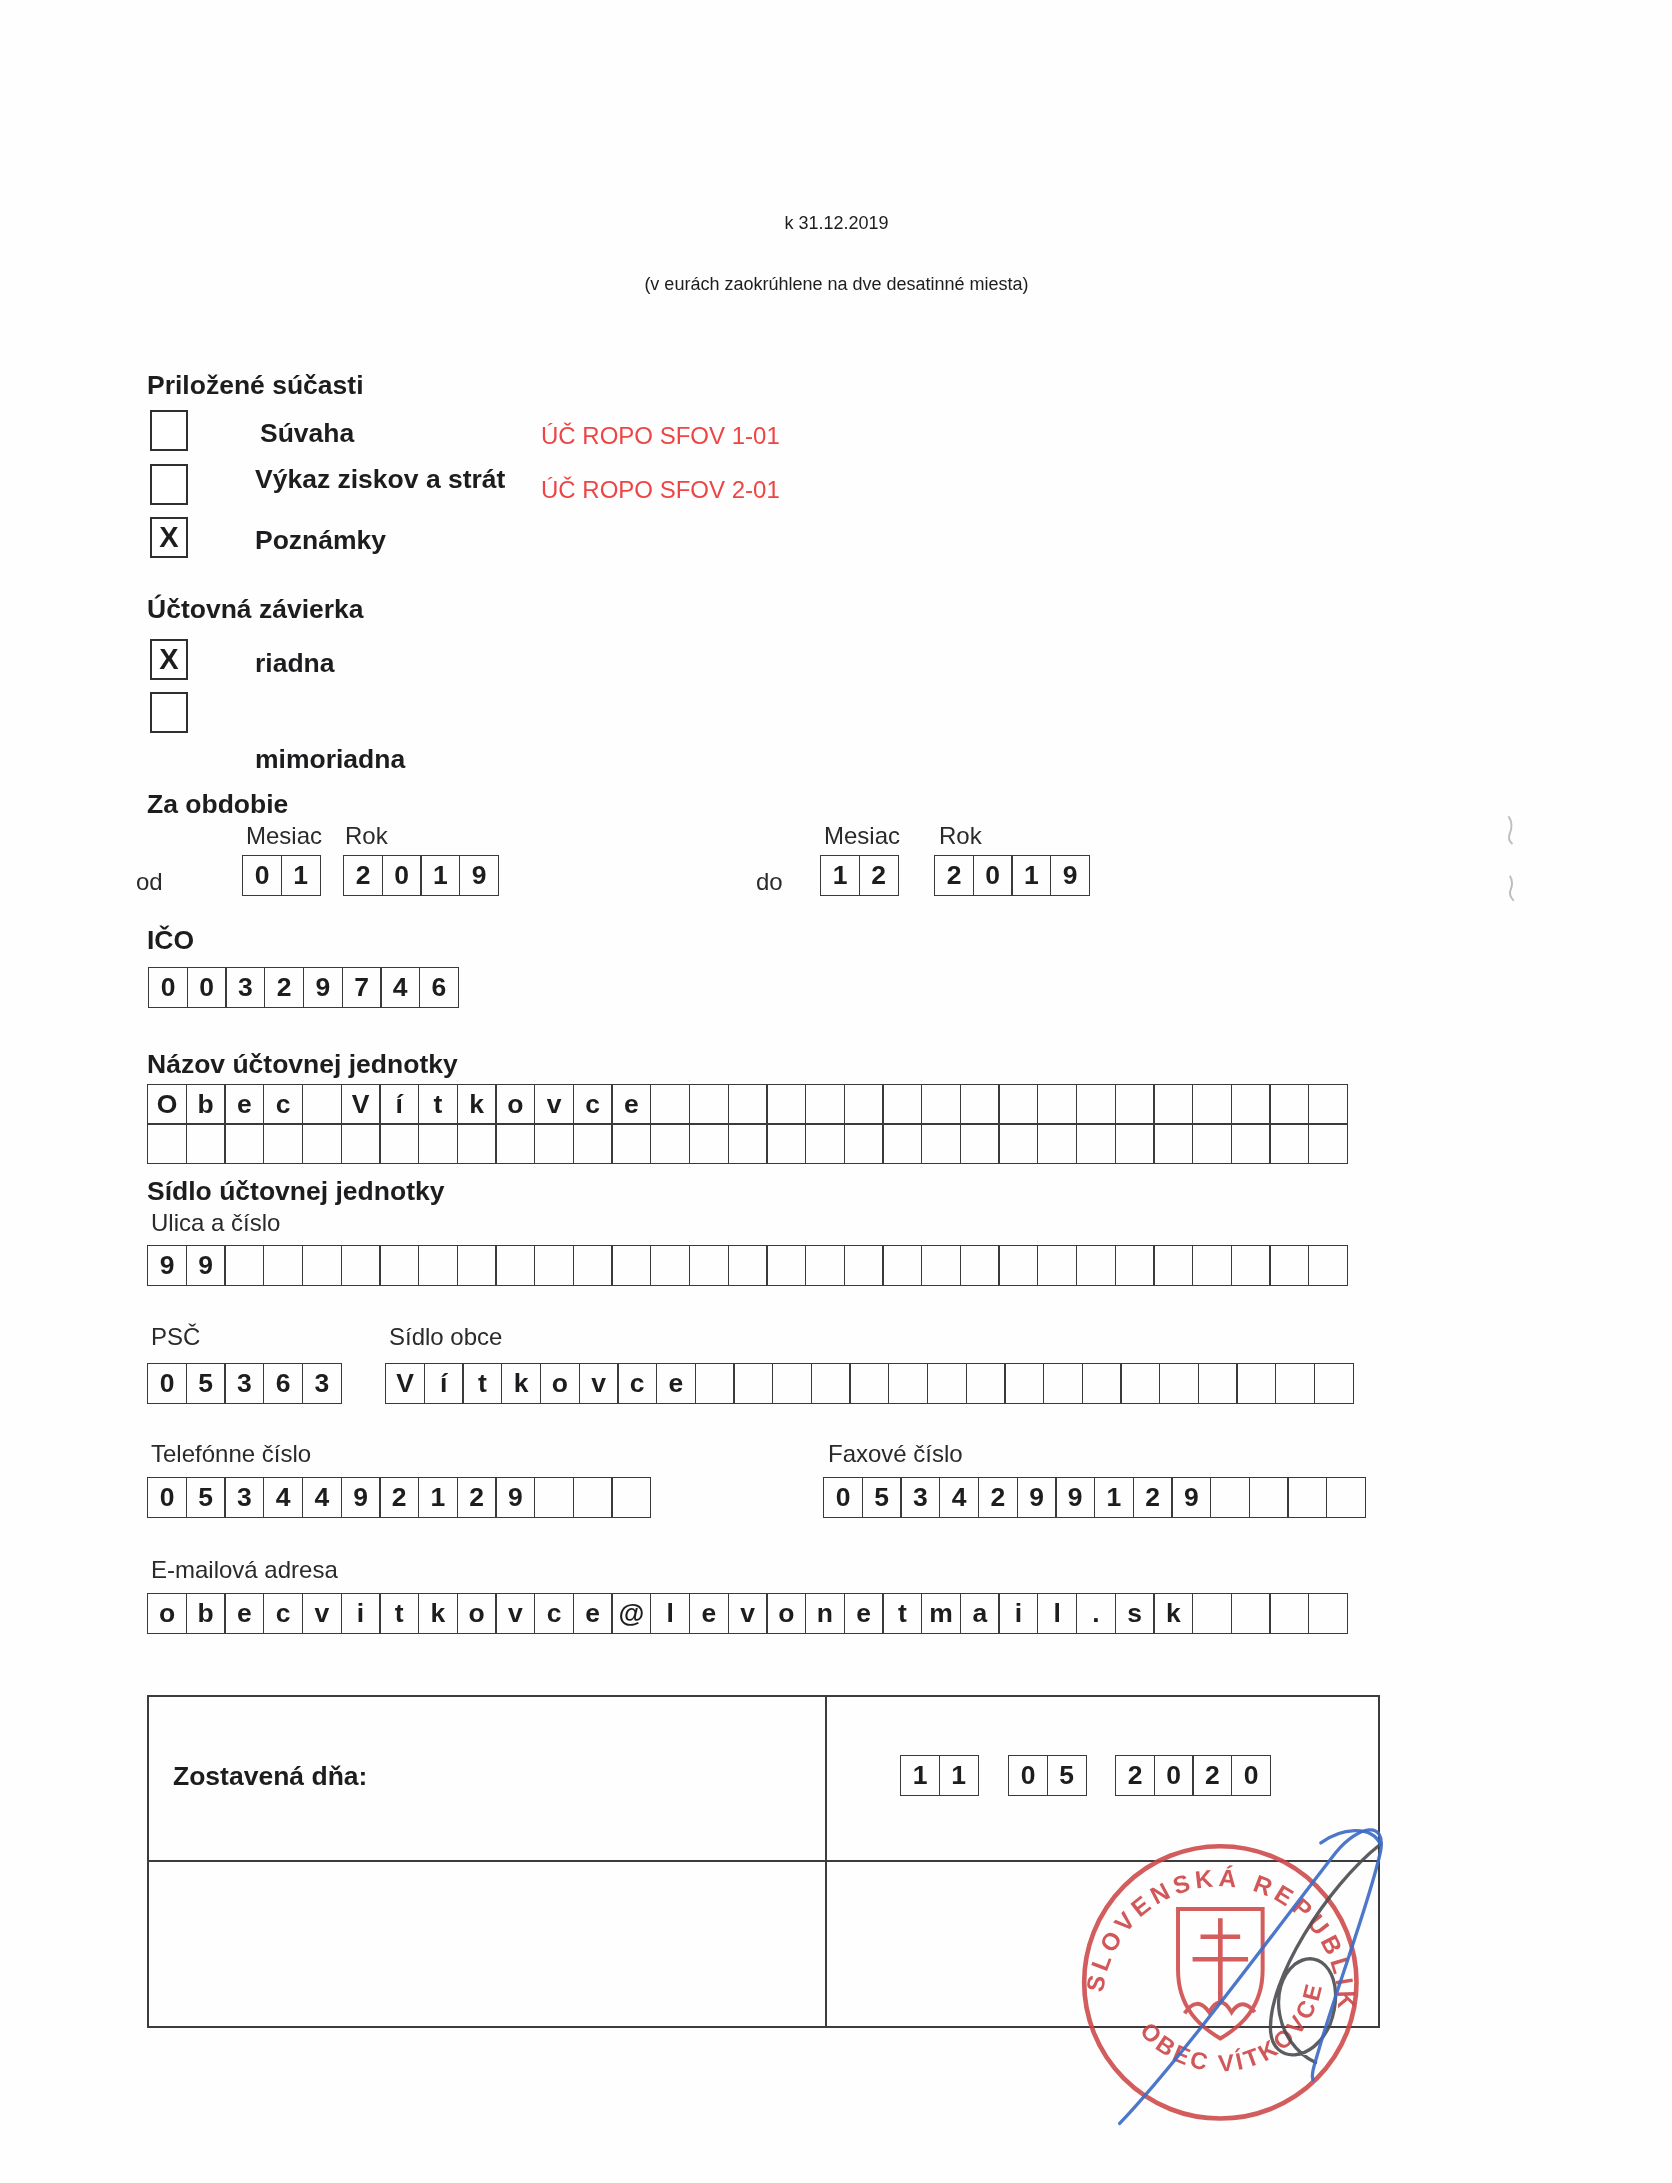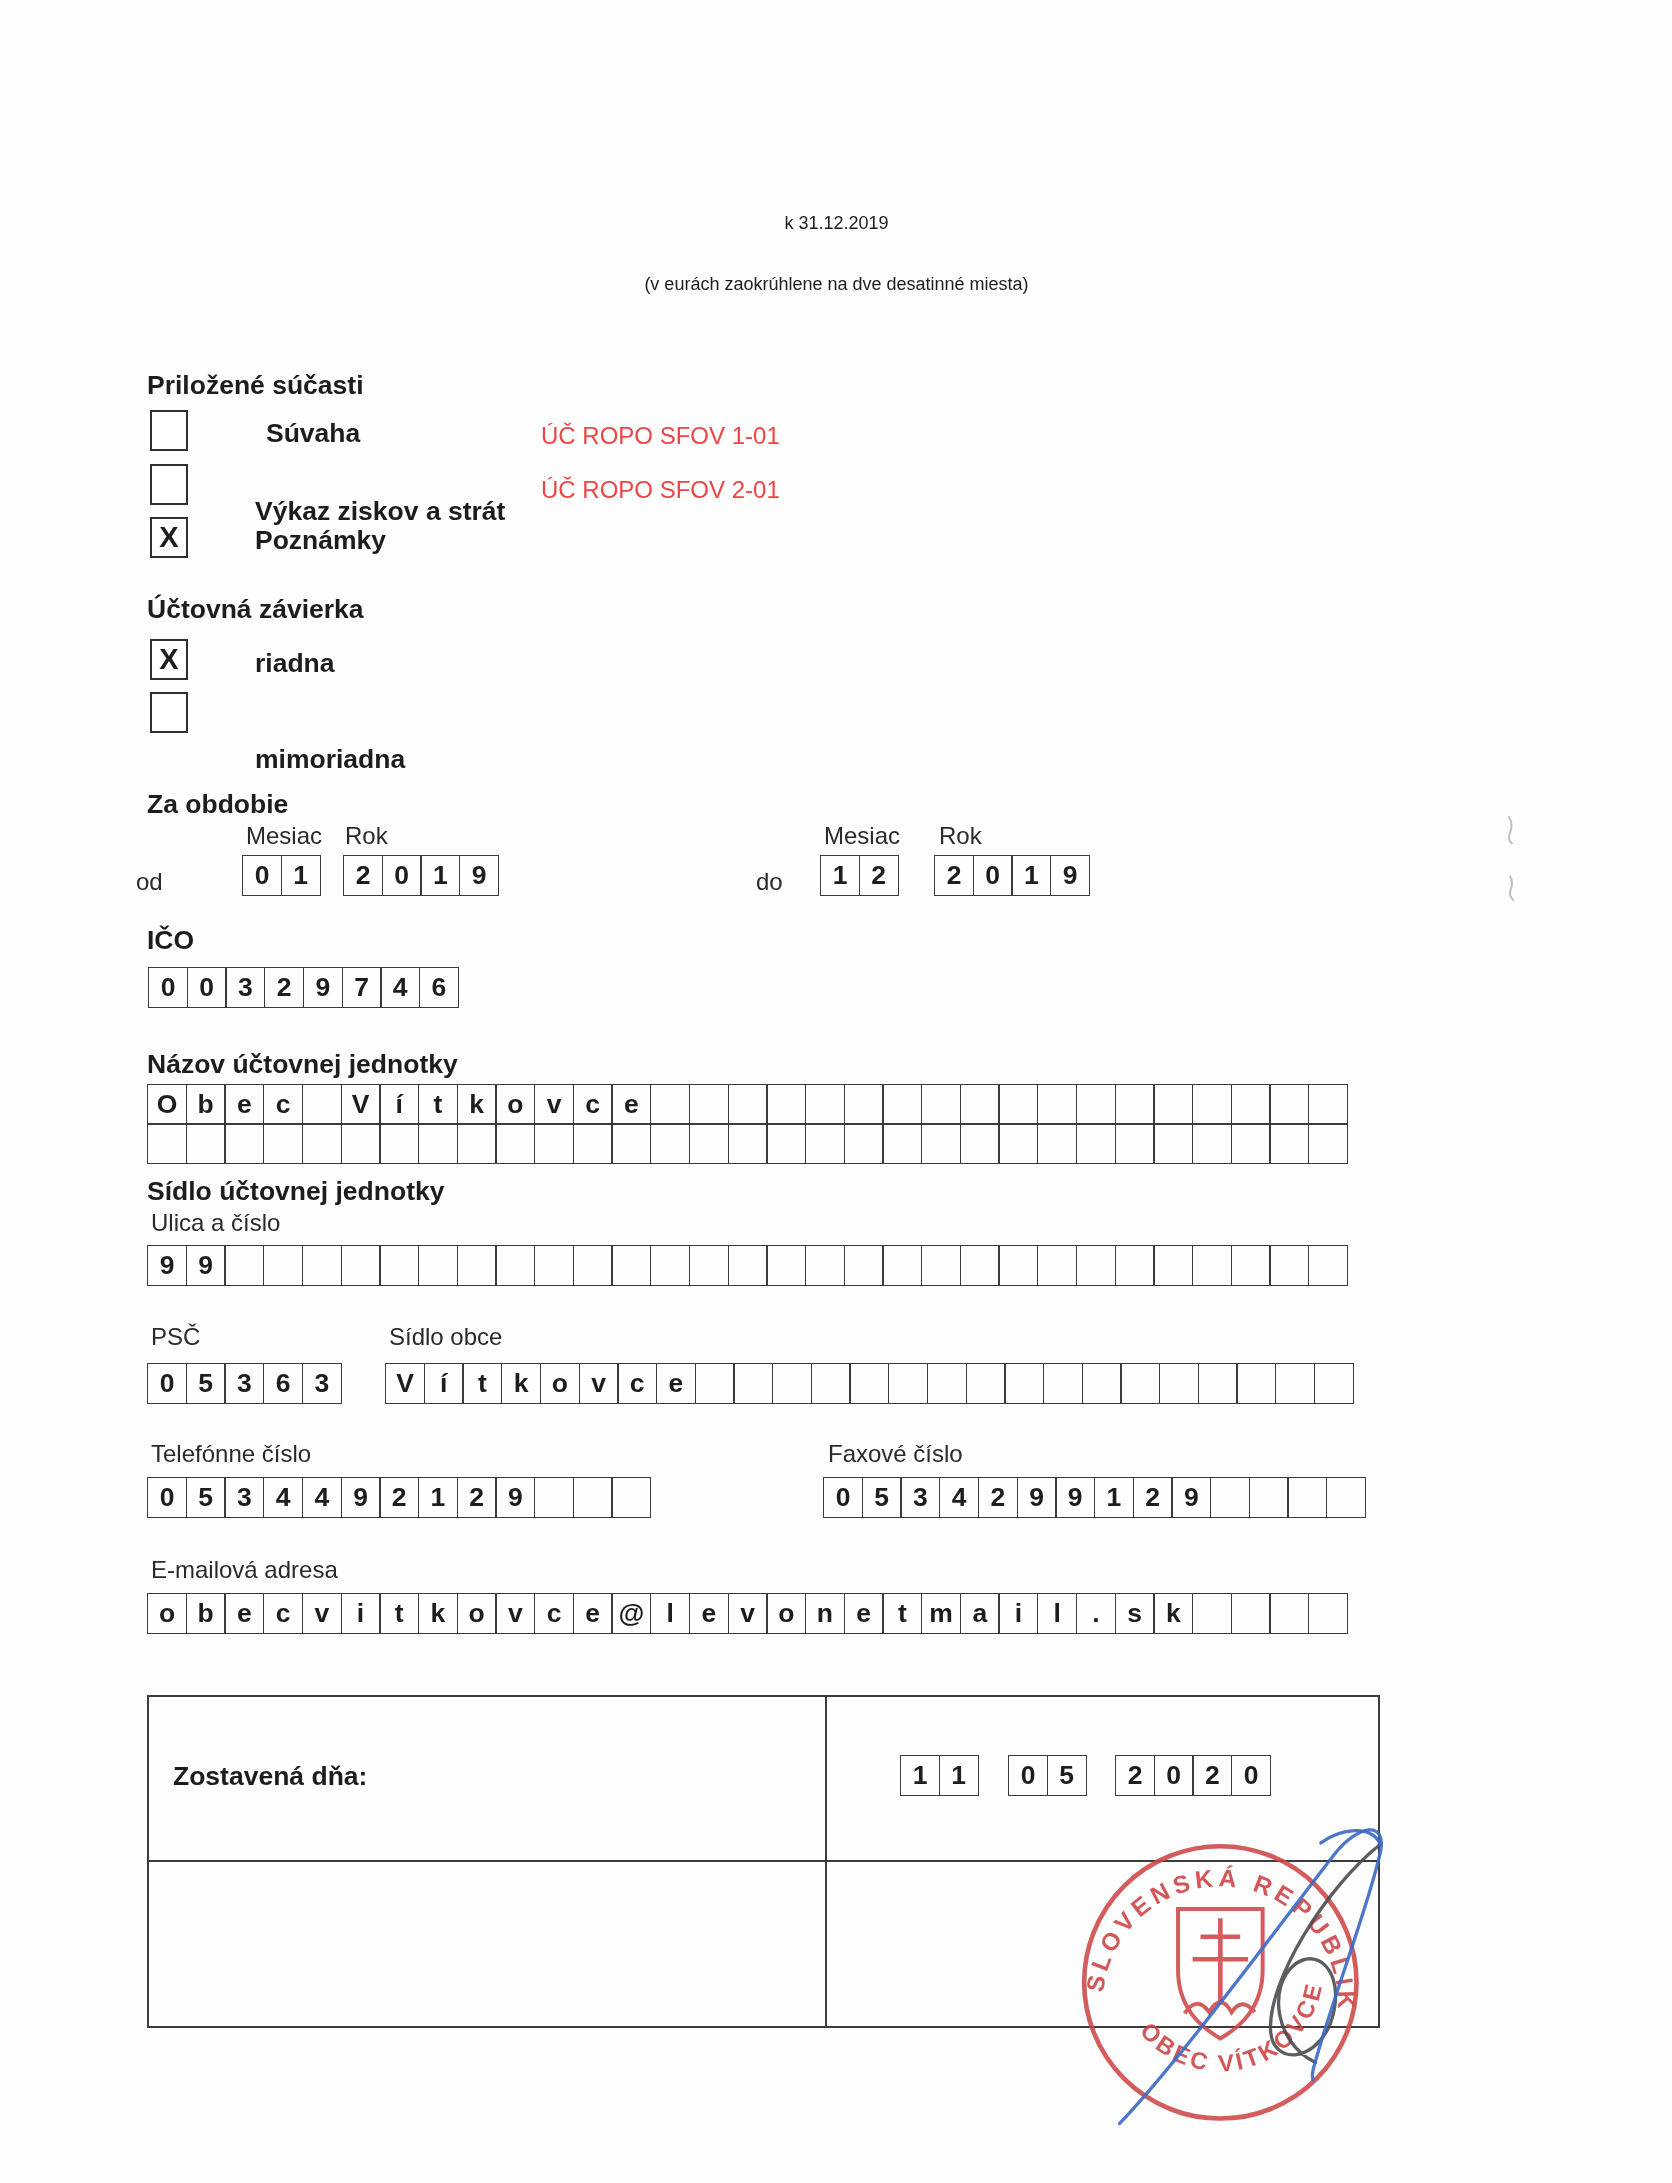--- a/index.html
+++ b/index.html
@@ -50,25 +50,25 @@
 <body>
 
 <div class="page">
 
   <div class="abs center-line t2" style="top:213px;">k 31.12.2019</div>
   <div class="abs center-line t2" style="top:253px;margin-top:21px;">(v eurách zaokrúhlene na dve desatinné miesta)</div>
 
   <div class="abs h" style="left:147px; top:370px;">Priložené súčasti</div>
 
   <div class="abs cb" style="left:150px; top:410px;"></div>
-  <div class="abs h" style="left:266px; top:418px;">Súvaha</div>
+  <div class="abs h" style="left:260px; top:418px;">Súvaha</div>
   <div class="abs code" style="left:541px; top:422px;">ÚČ ROPO SFOV 1-01</div>
 
   <div class="abs cb" style="left:150px; top:464px;"></div>
-  <div class="abs h" style="left:255px; top:496px;">Výkaz ziskov a strát</div>
+  <div class="abs h" style="left:255px; top:464px;">Výkaz ziskov a strát</div>
   <div class="abs code" style="left:541px; top:476px;">ÚČ ROPO SFOV 2-01</div>
 
   <div class="abs cb" style="left:150px; top:517px;">X</div>
   <div class="abs h" style="left:255px; top:525px;">Poznámky</div>
 
   <div class="abs h" style="left:147px; top:594px;">Účtovná závierka</div>
 
   <div class="abs cb" style="left:150px; top:639px;">X</div>
   <div class="abs h" style="left:255px; top:648px;">riadna</div>
 

